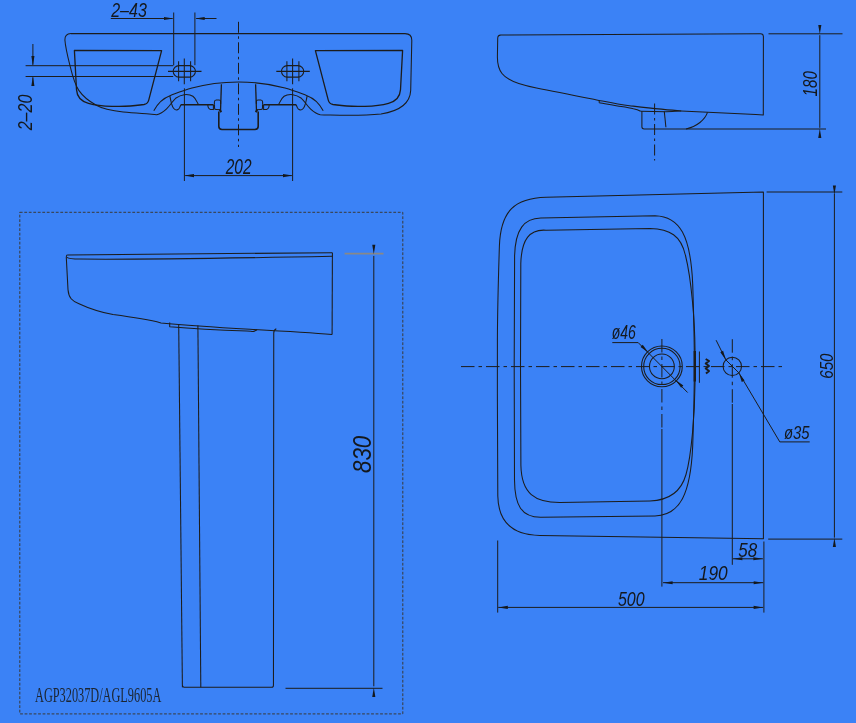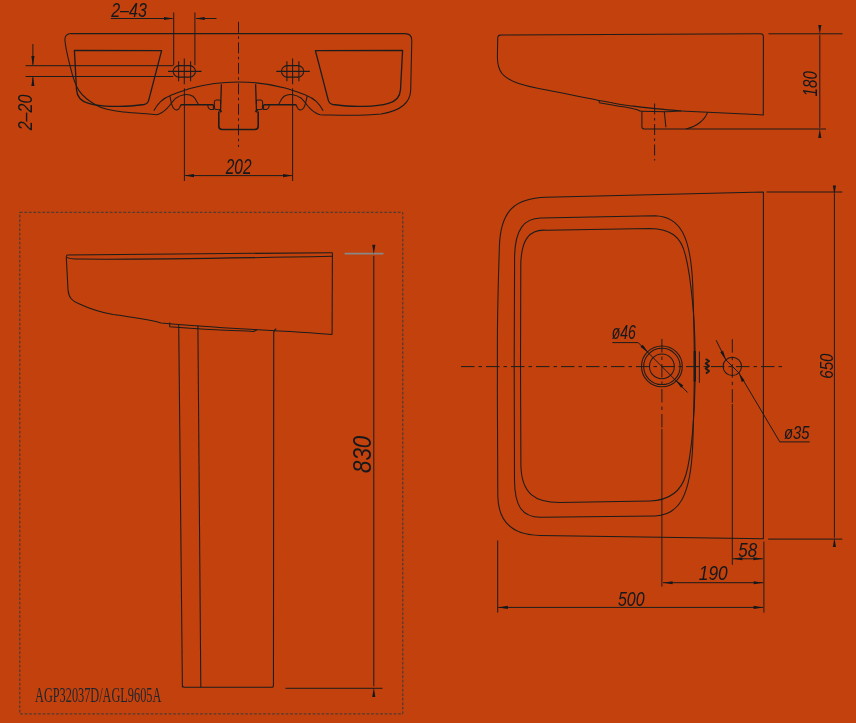--- a/index.html
+++ b/index.html
@@ -1,16 +1,16 @@
 <!DOCTYPE html>
 <html><head>
 <meta charset="utf-8">
 <style>
 html,body{margin:0;padding:0;background:#fff;}
-#stage{position:relative;width:856px;height:723px;background:#c2410c;overflow:hidden;text-align:center;}
+#stage{position:relative;width:856px;height:723px;background:#3b82f6;overflow:hidden;text-align:center;}
 svg{position:absolute;left:0;top:0;}
 text{font-family:"Liberation Sans",sans-serif;font-style:italic;fill:#14181c;}
 text.ser{font-family:"Liberation Serif",serif;font-style:normal;fill:#1c2530;}
 </style>
 </head>
 <body>
 <div id="stage">
 <svg width="856" height="723" viewBox="0 0 856 723" fill="none" stroke-linecap="butt" stroke-linejoin="round">
 
 <g stroke="#1c1c1c" stroke-width="1.05">

